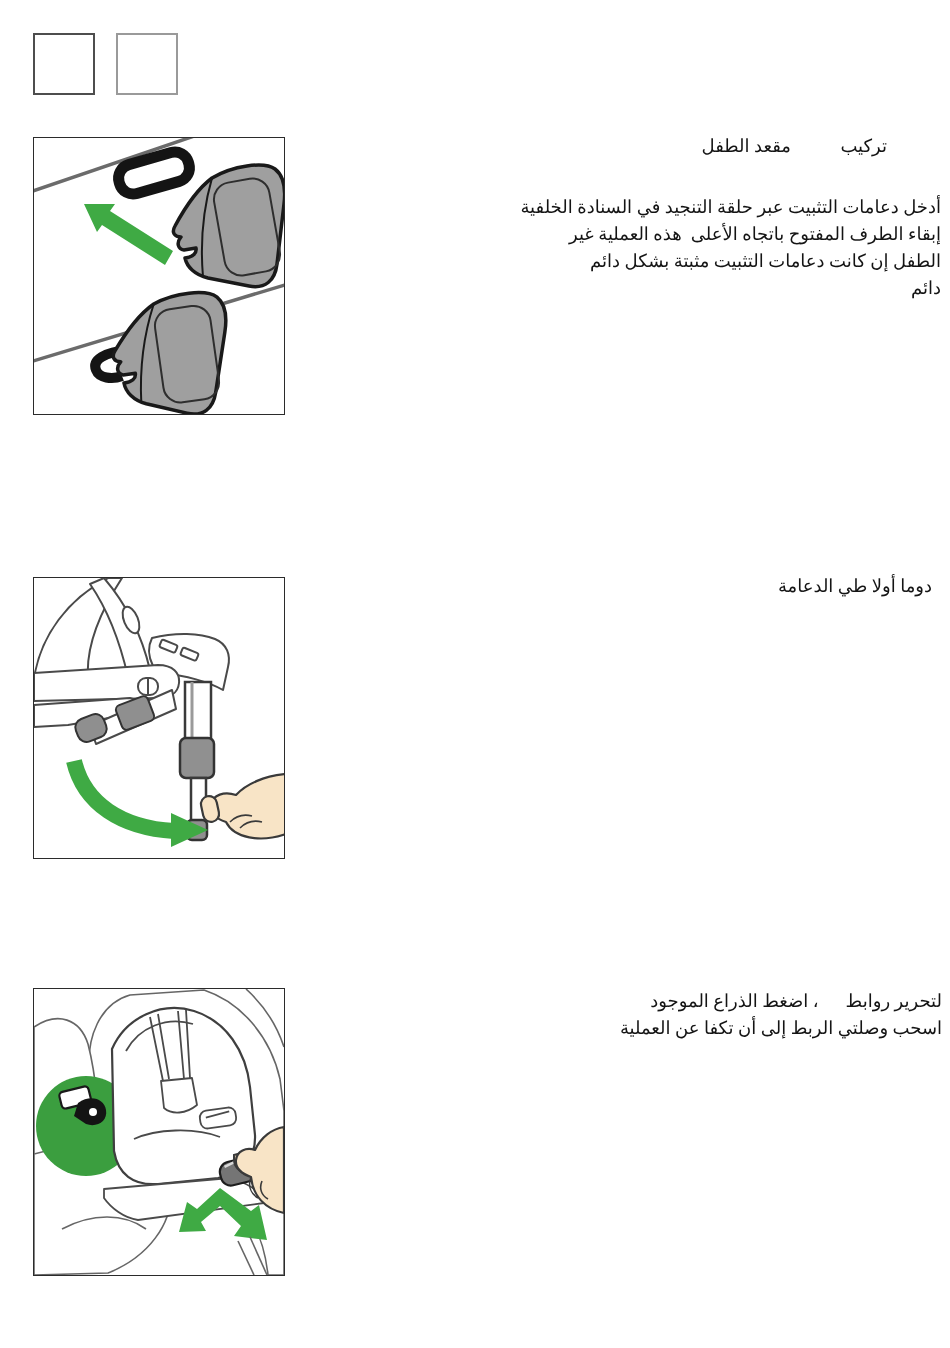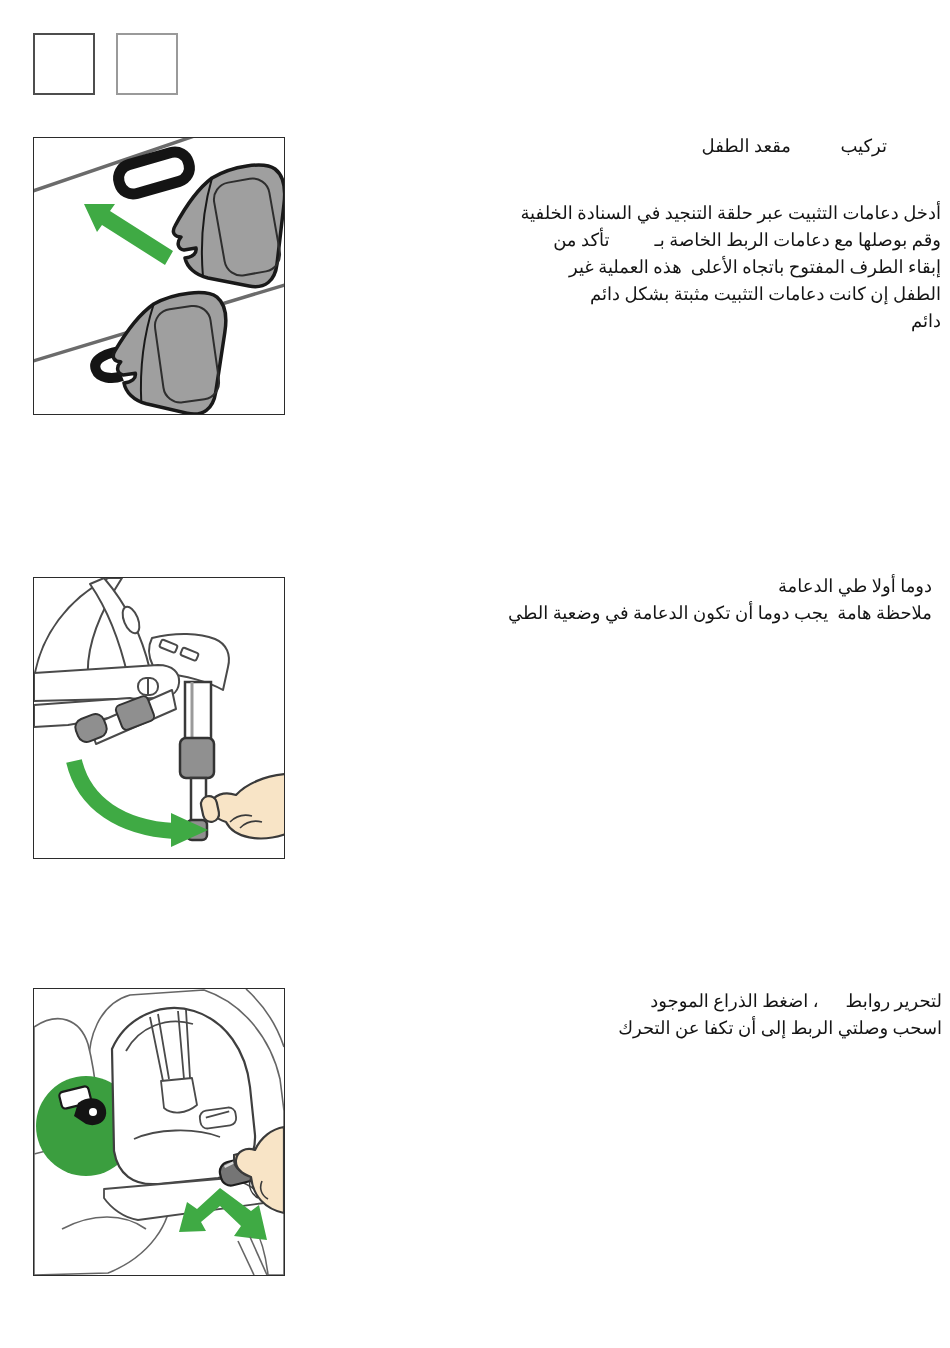--- a/index.html
+++ b/index.html
@@ -21,21 +21,21 @@
   .arabic{
     position:absolute;
     direction:rtl;
     text-align:right;
     color:#141414;
     font-size:18px;
     line-height:27px;
     white-space:nowrap;
   }
   .heading{top:133px;right:63px;}
-  .block-install{top:200px;right:9px;}
+  .block-install{top:194px;right:9px;}
   .block-leg{top:573px;right:18px;}
   .block-release{top:988px;right:8px;}
 </style>
 </head>
 <body>
 
 <div class="page">
 
   <div class="marker-box dark"></div>
   <div class="marker-box light"></div>
@@ -132,29 +132,27 @@
       <polygon points="145,243 153,213 163,220 186,199 217,222 225,216 233,251 200,247 207,237 186,217 167,233 172,242" fill="#3FAA44"></polygon>
       <line x1="204" y1="252" x2="220" y2="286" stroke="#666" stroke-width="1.6"></line>
       <line x1="216" y1="248" x2="233" y2="286" stroke="#666" stroke-width="1.6"></line>
     </svg>
   </figure>
 
   <div class="arabic heading" lang="ar">تركيب&nbsp;&nbsp;&nbsp;&nbsp;&nbsp;&nbsp;&nbsp;&nbsp;&nbsp;&nbsp;&nbsp;مقعد الطفل</div>
 
   <div class="arabic block-install" lang="ar">
     <div>أدخل دعامات التثبيت عبر حلقة التنجيد في السنادة الخلفية</div>
-    <div>وقم بوصلها مع دعامات الربط الخاصة بـ&nbsp;&nbsp;&nbsp;&nbsp;&nbsp;&nbsp;&nbsp;&nbsp;&nbsp;&nbsp;تأكد من</div>
     <div>إبقاء الطرف المفتوح باتجاه الأعلى&nbsp; هذه العملية غير</div>
     <div>الطفل إن كانت دعامات التثبيت مثبتة بشكل دائم</div>
     <div>دائم</div>
   </div>
 
   <div class="arabic block-leg" lang="ar">
     <div>دوما أولا طي الدعامة</div>
-    <div>ملاحظة هامة&nbsp; يجب دوما أن تكون الدعامة في وضعية الطي</div>
   </div>
 
   <div class="arabic block-release" lang="ar">
     <div>لتحرير روابط&nbsp;&nbsp;&nbsp;&nbsp;&nbsp;&nbsp;، اضغط الذراع الموجود</div>
-    <div>اسحب وصلتي الربط إلى أن تكفا عن التحرك</div>
+    <div>اسحب وصلتي الربط إلى أن تكفا عن العملية</div>
   </div>
 
 </div>
 
 </body></html>

